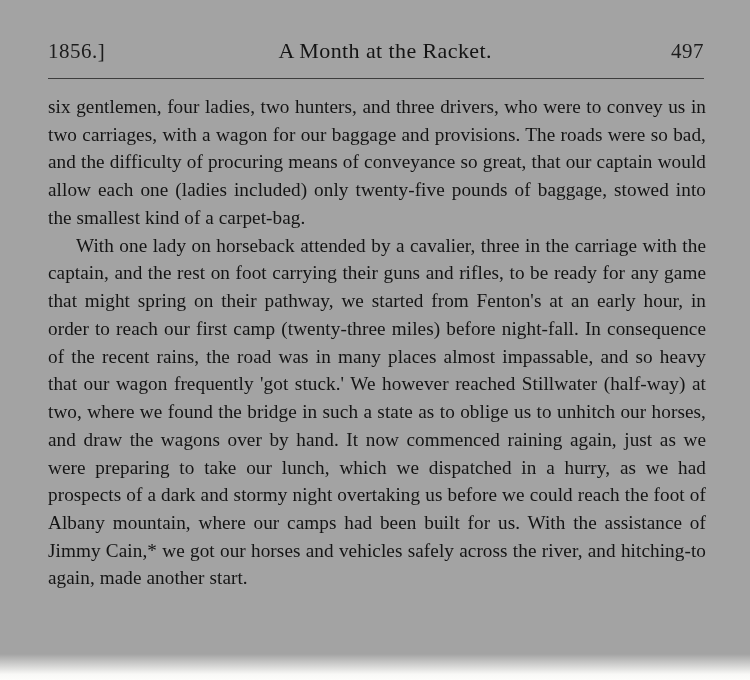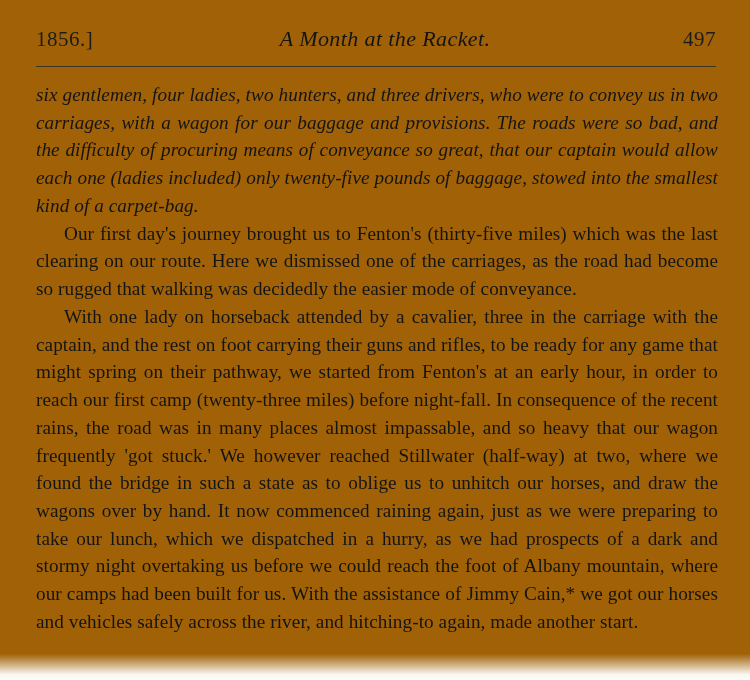--- a/index.html
+++ b/index.html
@@ -11,38 +11,37 @@
     width: 750px;
     height: 680px;
     overflow: hidden;
     font-family: "Liberation Serif", serif;
     color: #1a1a1a;
   }
   .page {
     position: relative;
     width: 750px;
     height: 680px;
-    background: #a16207;
+    background: #a3a3a3;
     box-sizing: border-box;
-    padding: 4px;
+    padding: 16px;
   }
   .header {
     display: flex;
     align-items: baseline;
     justify-content: space-between;
     padding: 22px 30px 0 32px;
     font-size: 21px;
   }
   .header .folio-left {
     font-family: "Liberation Serif", serif;
     letter-spacing: 0.5px;
     color: #1c1c1c;
   }
   .header .running-title {
-    font-style: italic;
     font-size: 22px;
     letter-spacing: 0.4px;
     color: #141414;
     flex: 1;
     text-align: center;
     padding-right: 6px;
   }
   .header .folio-right {
     font-family: "Liberation Serif", serif;
     letter-spacing: 0.5px;
@@ -63,21 +62,20 @@
     color: #141414;
   }
   .para {
     margin: 0;
     text-indent: 28px;
     text-align: justify;
     text-justify: inter-word;
   }
   .para.first {
     text-indent: 0;
-    font-style: italic;
   }
   .fade-bottom {
     position: absolute;
     left: 0;
     right: 0;
     bottom: 0;
     height: 26px;
     background: linear-gradient(to bottom, rgba(253,253,251,0) 0%, rgba(253,253,251,0.95) 78%, #fdfdfb 100%);
     pointer-events: none;
   }
@@ -90,18 +88,17 @@
   <div class="header">
     <div class="folio-left">1856.]</div>
     <div class="running-title">A Month at the Racket.</div>
     <div class="folio-right">497</div>
   </div>
 
   <div class="rule"></div>
 
   <div class="body-text">
     <p class="para first">six gentlemen, four ladies, two hunters, and three drivers, who were to convey us in two carriages, with a wagon for our baggage and provisions.   The roads were so bad, and the difficulty of procuring means of conveyance so great, that our captain would allow each one (ladies included) only twenty-five pounds of baggage, stowed into the smallest kind of a carpet-bag.</p>
-    <p class="para">Our first day's journey brought us to Fenton's (thirty-five miles) which was the last clearing on our route.   Here we dismissed one of the carriages, as the road had become so rugged that walking was decidedly the easier mode of conveyance.</p>
     <p class="para">With one lady on horseback attended by a cavalier, three in the carriage with the captain, and the rest on foot carrying their guns and rifles, to be ready for any game that might spring on their pathway, we started from Fenton's at an early hour, in order to reach our first camp (twenty-three miles) before night-fall.   In consequence of the recent rains, the road was in many places almost impassable, and so heavy that our wagon frequently 'got stuck.'   We however reached Stillwater (half-way) at two, where we found the bridge in such a state as to oblige us to unhitch our horses, and draw the wagons over by hand.   It now commenced raining again, just as we were preparing to take our lunch, which we dispatched in a hurry, as we had prospects of a dark and stormy night overtaking us before we could reach the foot of Albany mountain, where our camps had been built for us. With the assistance of Jimmy Cain,* we got our horses and vehicles safely across the river, and hitching-to again, made another start.</p>
   </div>
 
   <div class="fade-bottom"></div>
 </div>
 
 </body></html>

